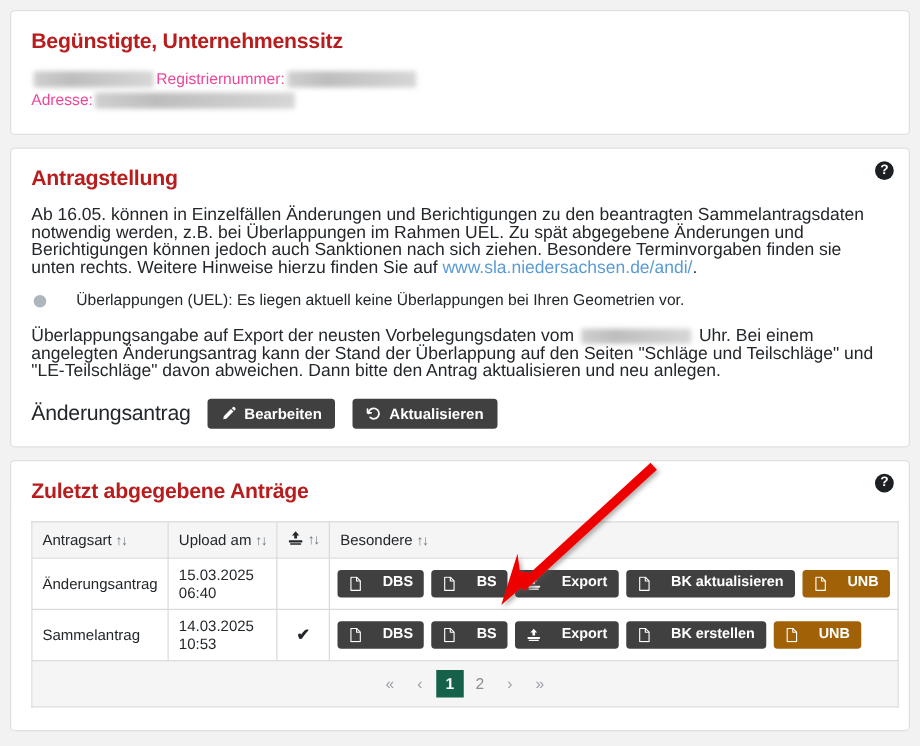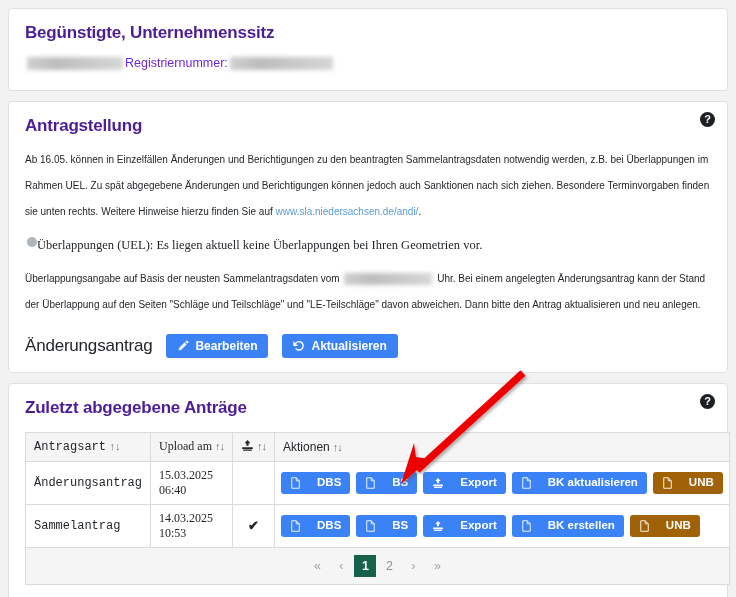--- a/index.html
+++ b/index.html
@@ -19,87 +19,86 @@
     background: #ffffff;
     border: 1px solid #e0e0e0;
     border-radius: 4px;
     margin-bottom: 10px;
     padding: 14px 16px 14px 16px;
   }
   .card-title {
     font-size: 17px;
     font-weight: bold;
     letter-spacing: -0.2px;
-    color: #4c1d95;
+    color: #b91c1c;
     margin: 0 0 12px 0;
     line-height: 1.15;
   }
   .help-icon {
     position: absolute;
     top: 10px; right: 12px;
     width: 15px; height: 15px;
     border-radius: 50%;
     background: #1c1f23;
     color: #ffffff;
     font-size: 11px;
     font-weight: bold;
     line-height: 15px;
     text-align: center;
     cursor: pointer;
     user-select: none;
   }
 
   
-  .ident-line { font-size: 12.5px; line-height: 17px; color: #6d28d9; }
+  .ident-line { font-size: 12.5px; line-height: 17px; color: #ec4899; }
   .redact {
     display: inline-block;
     vertical-align: middle;
     height: 13px;
     background: linear-gradient(90deg,#cfcfcf,#bdbdbd 30%,#c8c8c8 60%,#d6d6d6);
     filter: blur(2.2px);
     border-radius: 1px;
     margin: 0 2px;
   }
   .r1 { width: 96px; }
   .r2 { width: 103px; }
   .r3 { width: 160px; }
 
   
   .body-text {
-    font-size: 10px;
-    line-height: 26px;
+    font-size: 14px;
+    line-height: 14px;
     color: #23272b;
     margin: 0 0 12px 0;
   }
   .body-text a { color: #5b9bd5; text-decoration: none; }
   .status-row {
-    display: flex; align-items: flex-start; gap: 0;
+    display: flex; align-items: center; gap: 24px;
     font-size: 12.5px; line-height: 17px;
     margin: 0 0 12px 2px;
-    font-family: Liberation Serif, serif;
   }
   .status-dot {
     width: 10px; height: 10px; border-radius: 50%;
     background: #adb5bd; flex: 0 0 auto;
   }
   .redact-inline { width: 88px; height: 12px; }
 
   .aenderung-row {
     display: flex; align-items: center; gap: 14px;
     margin-top: 16px;
   }
   .aenderung-title {
     font-size: 17px; color: #23272b; font-weight: normal;
     letter-spacing: -0.2px;
   }
 
   
   .btn {
     display: inline-flex; align-items: center; gap: 6px;
-    background: #3b82f6;
+    background: #404040;
     color: #ffffff;
     border: none;
     border-radius: 3px;
     padding: 6px 11px;
     font-size: 12px;
     font-weight: bold;
     font-family: "Liberation Sans", sans-serif;
     cursor: pointer;
     white-space: nowrap;
     line-height: 1;
@@ -122,22 +121,22 @@
     vertical-align: middle;
     color: #23272b;
   }
   table.apps thead th {
     background: #f5f5f5;
     font-weight: normal;
     font-size: 12px;
     white-space: nowrap;
   }
   .sort-arrows { color: #6c757d; font-size: 11px; margin-left: 3px; letter-spacing: -1px; }
-  .col-art { width: 112px; font-family: Liberation Mono, monospace; }
-  .col-date { width: 108px; font-family: Liberation Serif, serif; }
+  .col-art { width: 112px; }
+  .col-date { width: 108px; }
   .col-chk { width: 52px; text-align: center !important; }
   td.col-chk { text-align: center !important; font-size: 13px; font-weight: bold; }
   .actions-cell { padding: 5px 6px !important; }
   .actions-wrap { display: flex; align-items: center; gap: 6px; flex-wrap: nowrap; }
 
   .pager-cell { background: #f5f5f5; padding: 7px 8px !important; }
   .pager { display: flex; align-items: center; justify-content: center; gap: 2px; }
   .pg {
     min-width: 22px; height: 22px;
     display: inline-flex; align-items: center; justify-content: center;
@@ -159,37 +158,40 @@
 </head>
 <body>
 
 <div class="page">
 
   <section class="card" style="padding-bottom:18px;">
     <h2 class="card-title">Begünstigte, Unternehmenssitz</h2>
     <div class="ident-line">
       <span class="redact r1"></span><span>Registriernummer:</span><span class="redact r2"></span>
     </div>
+    <div class="ident-line">
+      <span>Adresse:</span><span class="redact r3"></span>
+    </div>
   </section>
 
   <section class="card">
     <div class="help-icon">?</div>
     <h2 class="card-title">Antragstellung</h2>
 
     <p class="body-text">
       <span>Ab 16.05. können in Einzelfällen Änderungen und Berichtigungen zu den beantragten Sammelantragsdaten notwendig werden, z.B. bei Überlappungen im Rahmen UEL. Zu spät abgegebene Änderungen und Berichtigungen können jedoch auch Sanktionen nach sich ziehen. Besondere Terminvorgaben finden sie unten rechts. Weitere Hinweise hierzu finden Sie auf </span><a href="#">www.sla.niedersachsen.de/andi/</a><span>.</span>
     </p>
 
     <div class="status-row">
       <span class="status-dot"></span>
       <span>Überlappungen (UEL): Es liegen aktuell keine Überlappungen bei Ihren Geometrien vor.</span>
     </div>
 
     <p class="body-text">
-      <span>Überlappungsangabe auf Basis der neusten Sammelantragsdaten vom </span><span class="redact redact-inline"></span><span> Uhr. Bei einem angelegten Änderungsantrag kann der Stand der Überlappung auf den Seiten "Schläge und Teilschläge" und "LE-Teilschläge" davon abweichen. Dann bitte den Antrag aktualisieren und neu anlegen.</span>
+      <span>Überlappungsangabe auf Export der neusten Vorbelegungsdaten vom </span><span class="redact redact-inline"></span><span> Uhr. Bei einem angelegten Änderungsantrag kann der Stand der Überlappung auf den Seiten "Schläge und Teilschläge" und "LE-Teilschläge" davon abweichen. Dann bitte den Antrag aktualisieren und neu anlegen.</span>
     </p>
 
     <div class="aenderung-row">
       <span class="aenderung-title">Änderungsantrag</span>
 
       <button class="btn">
         <span>
           <svg width="12" height="12" viewBox="0 0 16 16" fill="#ffffff" aria-hidden="true">
             <path d="M12.1 1.2a1.7 1.7 0 0 1 2.4 0l.3.3a1.7 1.7 0 0 1 0 2.4l-.9.9-2.7-2.7.9-.9zM10.3 3l2.7 2.7-7.6 7.6-3.2.5.5-3.2L10.3 3z"></path>
           </svg>
@@ -225,21 +227,21 @@
           <th class="col-chk">
             <span style="display:inline-block;vertical-align:-2px;">
               <svg width="13" height="13" viewBox="0 0 16 16" fill="#23272b" aria-hidden="true">
                 <path d="M8 1.2 4.4 5.3h2.2v3.1h2.8V5.3h2.2L8 1.2z"></path>
                 <rect x="1.4" y="10.1" width="13.2" height="2.1" rx="0.5"></rect>
                 <rect x="2.6" y="13" width="10.8" height="1.5" rx="0.5"></rect>
               </svg>
             </span><span class="sort-arrows">↑↓</span>
           </th>
           <th>
-            <span>Aktionen</span><span class="sort-arrows">↑↓</span>
+            <span>Besondere</span><span class="sort-arrows">↑↓</span>
           </th>
         </tr>
       </thead>
       <tbody>
 
         <tr>
           <td class="col-art">Änderungsantrag</td>
           <td class="col-date">15.03.2025 06:40</td>
           <td class="col-chk"></td>
           <td class="actions-cell">

